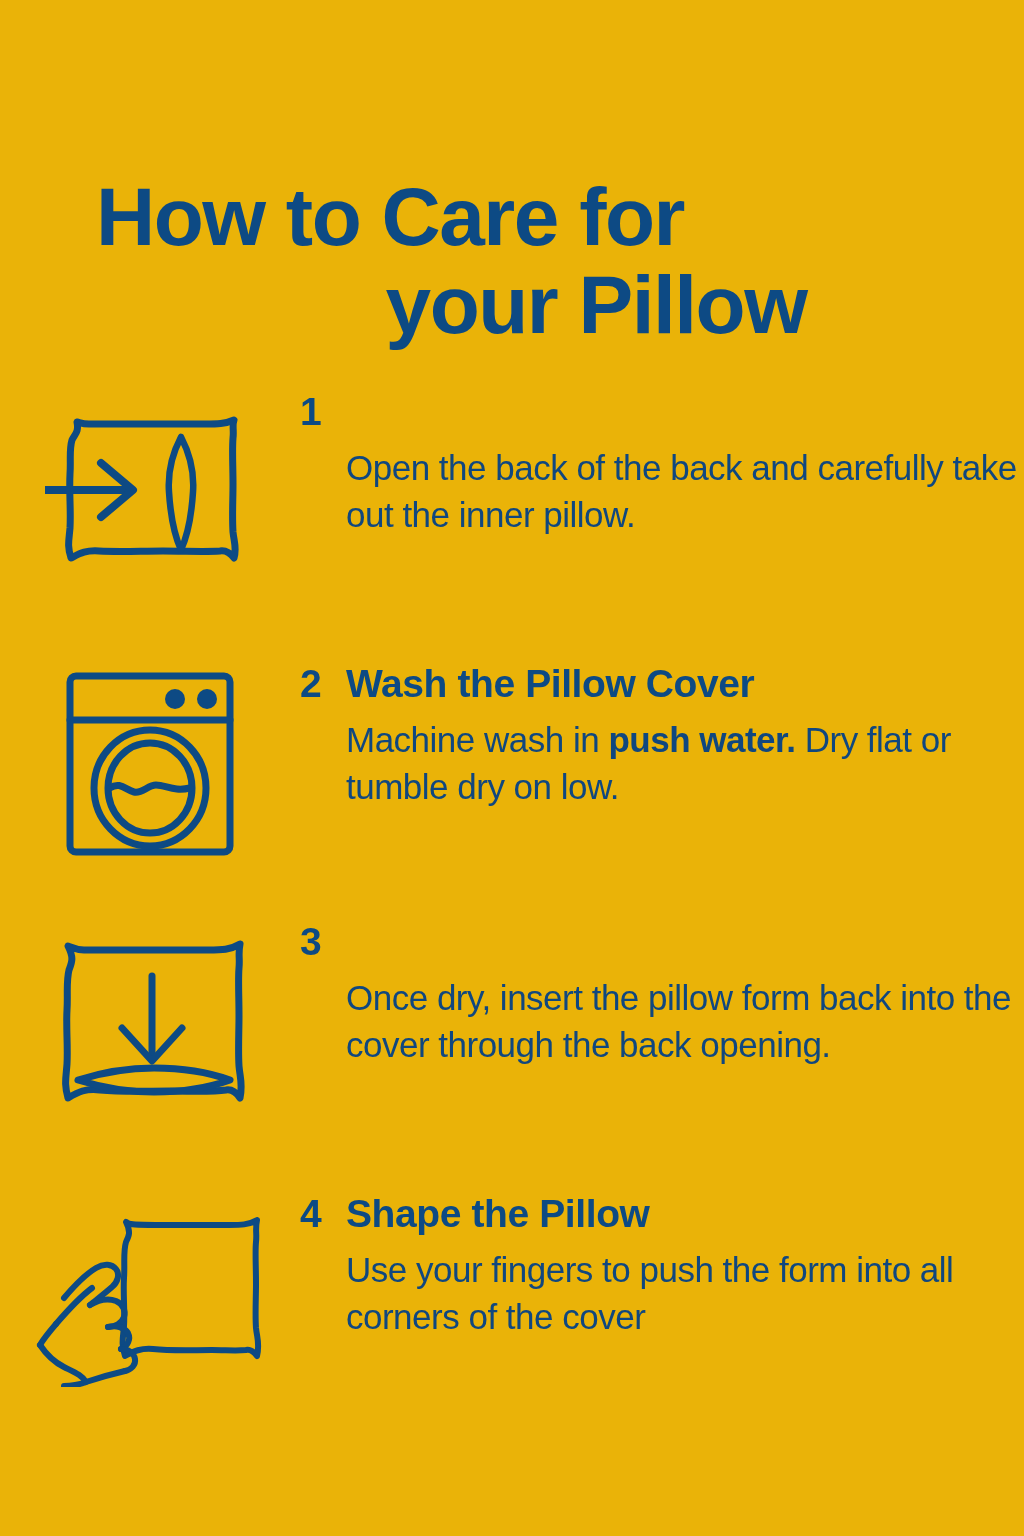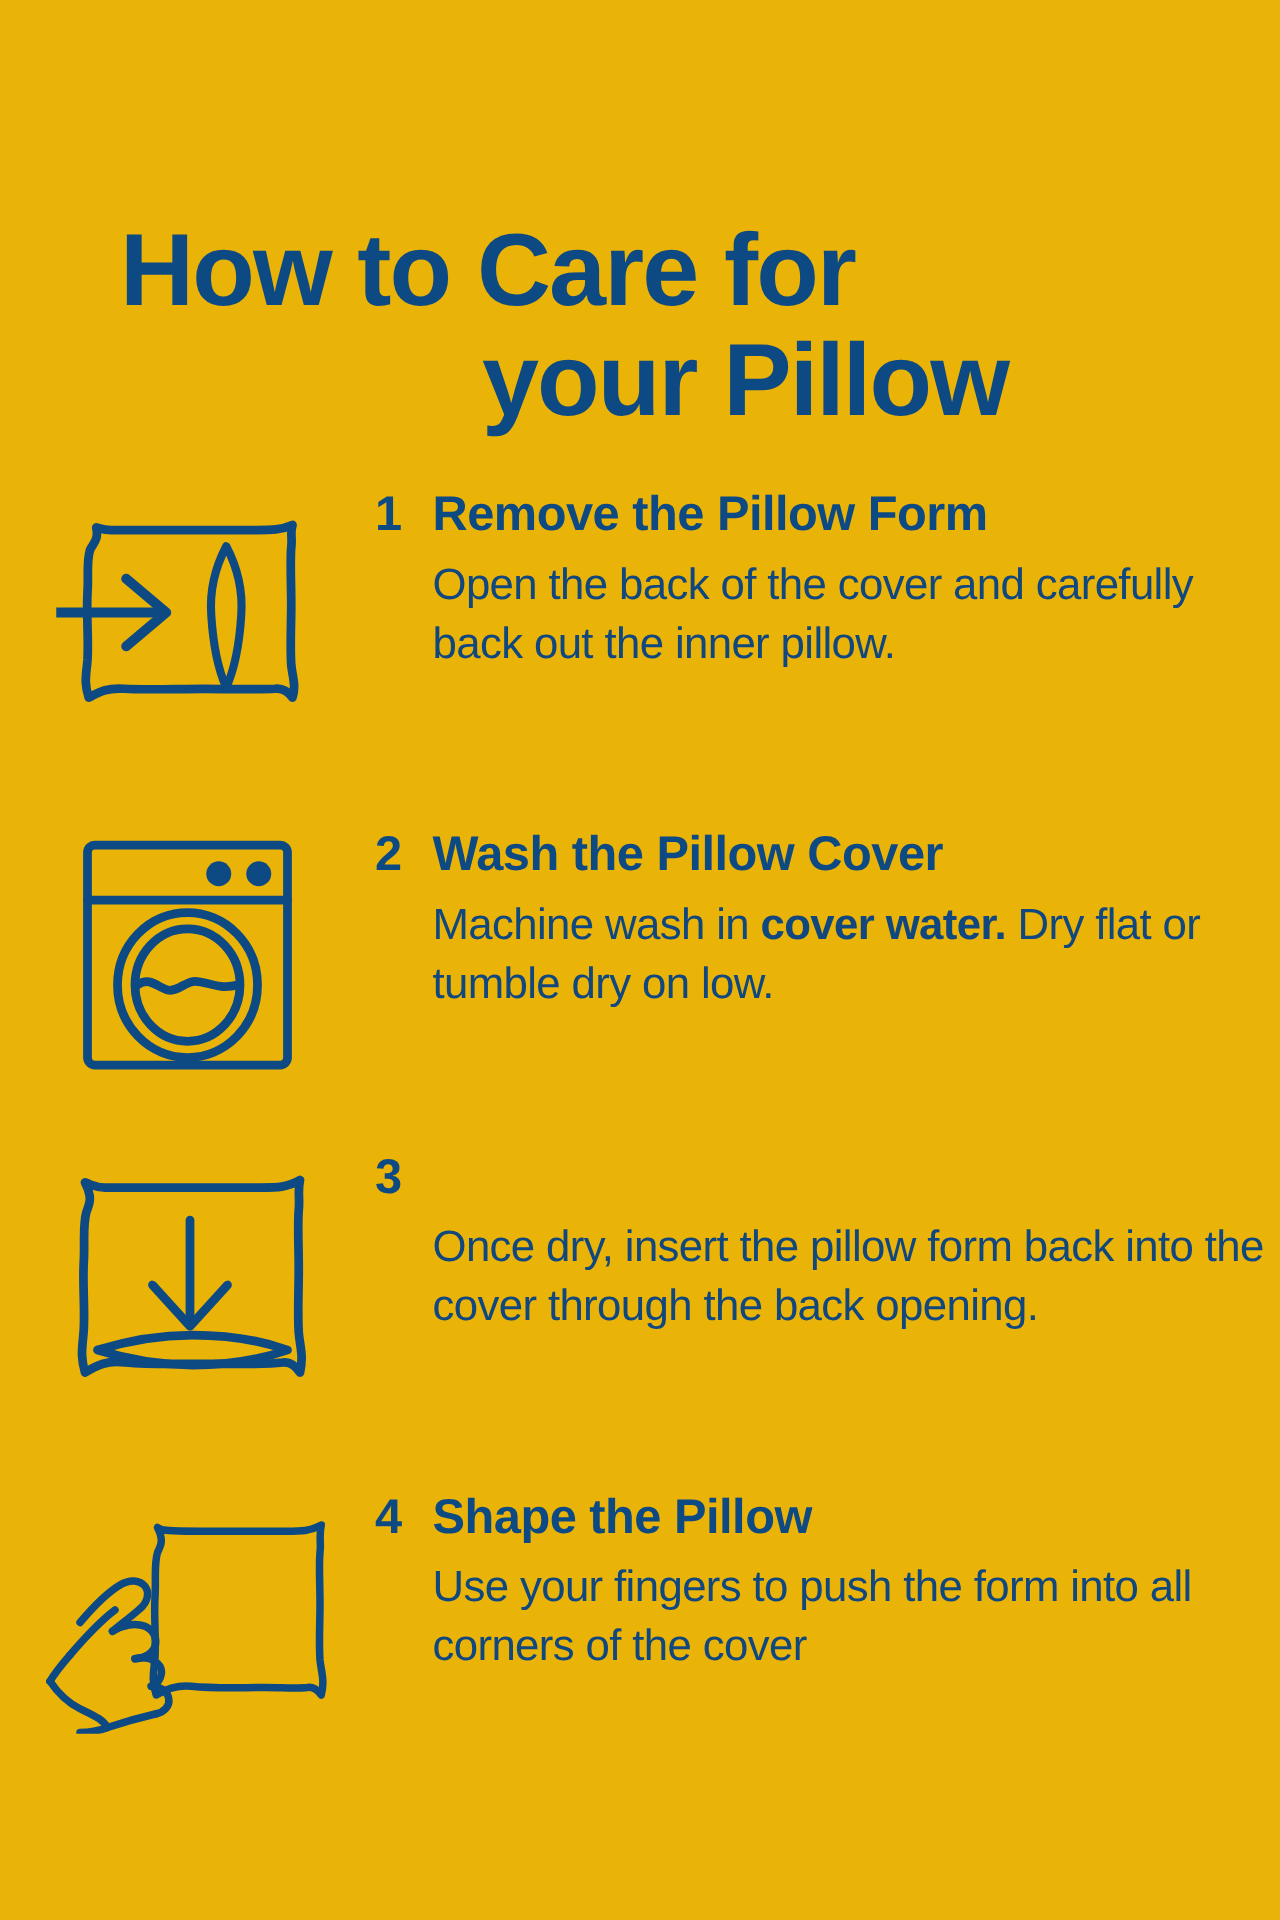--- a/index.html
+++ b/index.html
@@ -151,23 +151,22 @@
           <path class="ink" stroke-width="8" d="M56,63 L88,90 L56,117"></path>
 
           <path class="ink" stroke-width="6.5" d="
             M136,37 C147,58 149,78 148,92 C147,108 145,130 136,150
             C127,130 125,108 124,92 C123,78 125,58 136,37 Z"></path>
         </svg>
       </div>
       <div class="step-body">
         <div class="step-heading-row">
           <span class="step-num">1</span>
-          <span class="step-heading">Remove the Pillow Form</span>
-        </div>
-        <div class="step-desc">Open the back of the cover and carefully back out the inner pillow.</div>
+        </div>
+        <div class="step-desc">Open the back of the back and carefully take out the inner pillow.</div>
       </div>
     </div>
 
     <div class="step step-2">
       <div class="step-icon">
         <svg width="176" height="192" viewBox="0 0 176 192">
 
           <rect class="ink" stroke-width="7" x="8" y="8" width="160" height="176" rx="6" ry="6"></rect>
 
           <path class="ink" stroke-width="7" d="M8,52 L168,52"></path>
@@ -182,21 +181,21 @@
           <path class="ink" stroke-width="7" d="
             M48,120 C58,113 64,122 72,124 C80,126 86,117 94,117
             C104,117 112,124 128,120"></path>
         </svg>
       </div>
       <div class="step-body">
         <div class="step-heading-row">
           <span class="step-num">2</span>
           <span class="step-heading">Wash the Pillow Cover</span>
         </div>
-        <div class="step-desc"><span>Machine wash in </span><b>cover water.</b><span> Dry flat or tumble dry on low.</span></div>
+        <div class="step-desc"><span>Machine wash in </span><b>push water.</b><span> Dry flat or tumble dry on low.</span></div>
       </div>
     </div>
 
     <div class="step step-3">
       <div class="step-icon">
         <svg width="200" height="185" viewBox="0 0 200 185">
 
           <path class="ink" stroke-width="7" d="
             M18,14 C24,26 22,30 19,38 C16,50 18,62 17,78
             C16,96 18,114 17,132 C16,146 14,152 18,166

